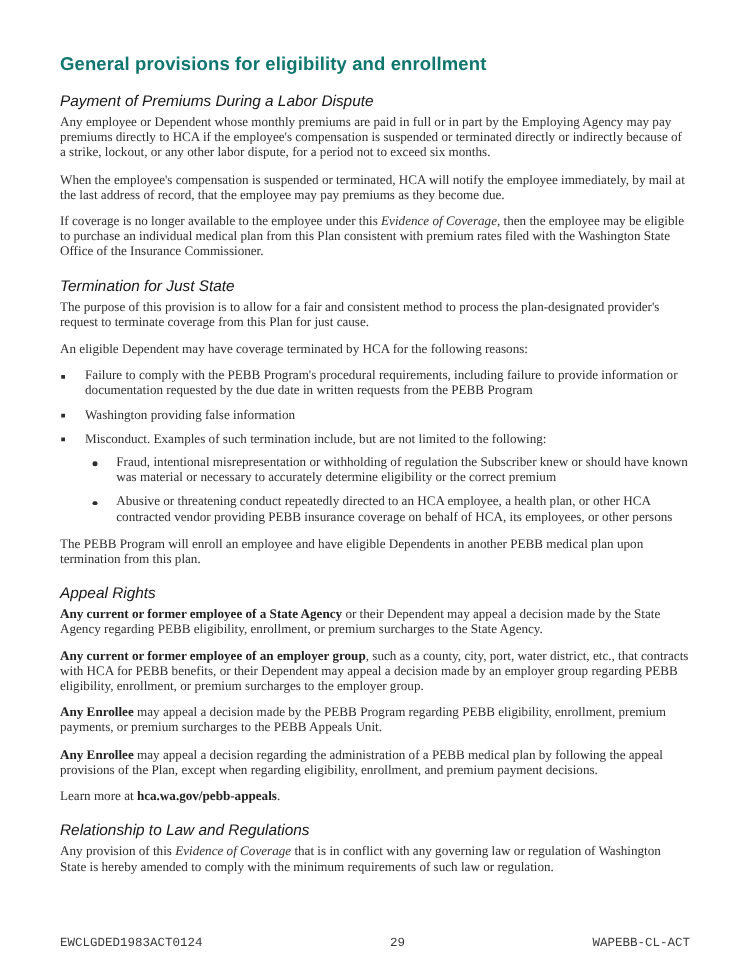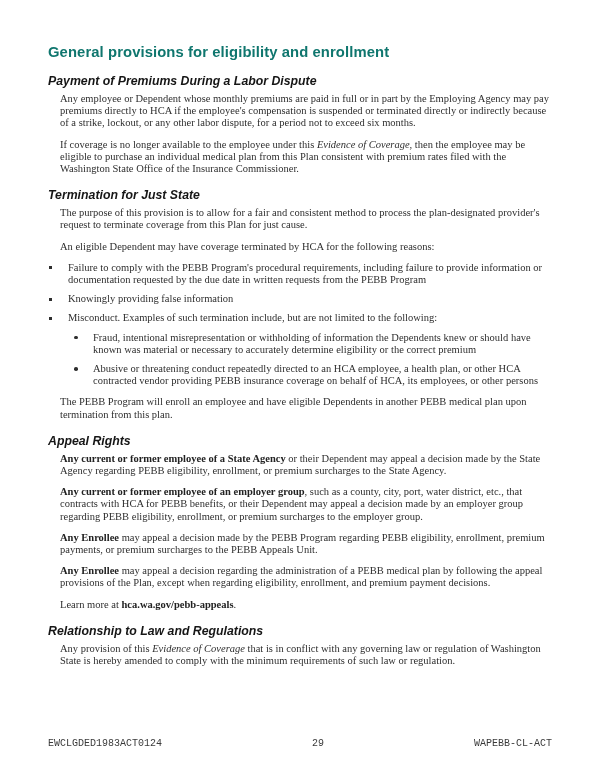--- a/index.html
+++ b/index.html
@@ -26,28 +26,28 @@
     font-size: 14.8px;
     line-height: 17px;
     font-weight: bold;
     color: #0f766e;
     margin: 0 0 9px 0;
     letter-spacing: 0.1px;
   }
   h2.section-heading {
     font-family: "Liberation Sans", sans-serif;
     font-style: italic;
-    font-weight: bold;
+    font-weight: normal;
     font-size: 12.3px;
     line-height: 14px;
     color: #161616;
     margin: 13px 0 5px 0;
   }
   p.body-para {
-    margin: 0 0 9px 12px;
+    margin: 0 0 9px 0;
   }
   strong { font-weight: bold; color: #222; }
   em { font-style: italic; }
   .list { margin: 0 0 9px 0; }
   .li {
     display: flex;
     margin: 0 0 7px 0;
   }
   .li:last-child { margin-bottom: 7px; }
   .marker {
@@ -79,57 +79,58 @@
     left: 48px;
     width: 504px;
     top: 738px;
     display: flex;
     justify-content: space-between;
     align-items: baseline;
     font-family: Liberation Mono, monospace;
     font-size: 10px;
     color: #3a3a3a;
   }
-  .footer .center { text-align: center; }
+  .footer .center { text-align: center; margin-top: 12px; }
   .footer .right { text-align: center; }
 </style>
 </head>
 <body>
 
 <div class="page">
 
   <h1 class="doc-title">General provisions for eligibility and enrollment</h1>
 
   <section>
     <h2 class="section-heading">Payment of Premiums During a Labor Dispute</h2>
     <p class="body-para">Any employee or Dependent whose monthly premiums are paid in full or in part by the Employing Agency may pay premiums directly to HCA if the employee's compensation is suspended or terminated directly or indirectly because of a strike, lockout, or any other labor dispute, for a period not to exceed six months.</p>
+    <p class="body-para">When the employee's compensation is suspended or terminated, HCA will notify the employee immediately, by mail at the last address of record, that the employee may pay premiums as they become due.</p>
     <p class="body-para"><span>If coverage is no longer available to the employee under this </span><em>Evidence of Coverage</em><span>, then the employee may be eligible to purchase an individual medical plan from this Plan consistent with premium rates filed with the Washington State Office of the Insurance Commissioner.</span></p>
   </section>
 
   <section>
     <h2 class="section-heading">Termination for Just State</h2>
     <p class="body-para">The purpose of this provision is to allow for a fair and consistent method to process the plan-designated provider's request to terminate coverage from this Plan for just cause.</p>
     <p class="body-para">An eligible Dependent may have coverage terminated by HCA for the following reasons:</p>
 
     <div class="list">
       <div class="li level1">
         <span class="marker square"></span>
         <span class="li-text">Failure to comply with the PEBB Program's procedural requirements, including failure to provide information or documentation requested by the due date in written requests from the PEBB Program</span>
       </div>
       <div class="li level1">
         <span class="marker square"></span>
-        <span class="li-text">Knowingly providing false information</span>
+        <span class="li-text">Washington providing false information</span>
       </div>
       <div class="li level1">
         <span class="marker square"></span>
         <span class="li-text">Misconduct. Examples of such termination include, but are not limited to the following:</span>
       </div>
       <div class="li level2">
         <span class="marker round"></span>
-        <span class="li-text">Fraud, intentional misrepresentation or withholding of information the Dependents knew or should have known was material or necessary to accurately determine eligibility or the correct premium</span>
+        <span class="li-text">Fraud, intentional misrepresentation or withholding of regulation the Subscriber knew or should have known was material or necessary to accurately determine eligibility or the correct premium</span>
       </div>
       <div class="li level2">
         <span class="marker round"></span>
         <span class="li-text">Abusive or threatening conduct repeatedly directed to an HCA employee, a health plan, or other HCA contracted vendor providing PEBB insurance coverage on behalf of HCA, its employees, or other persons</span>
       </div>
     </div>
 
     <p class="body-para">The PEBB Program will enroll an employee and have eligible Dependents in another PEBB medical plan upon termination from this plan.</p>
   </section>
 

